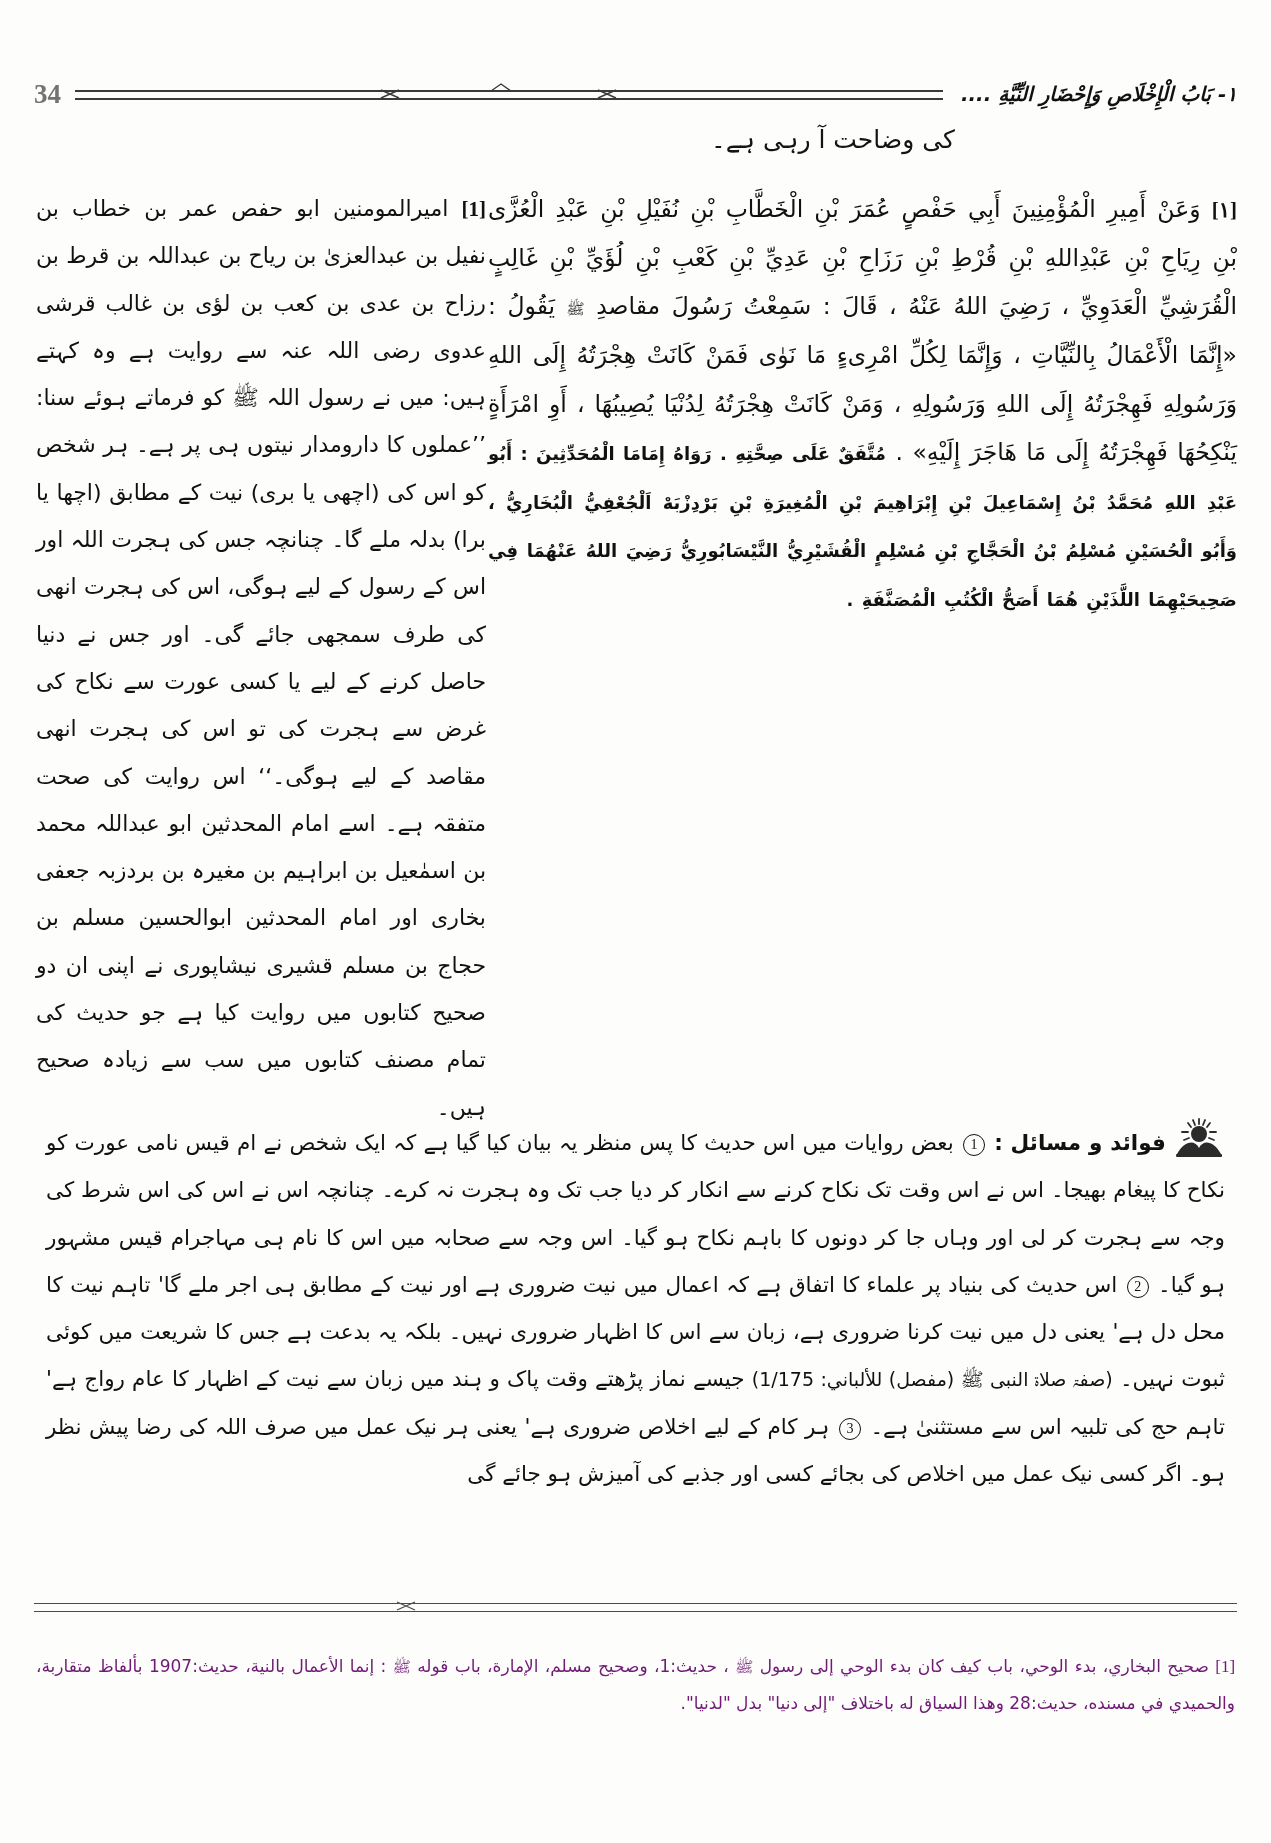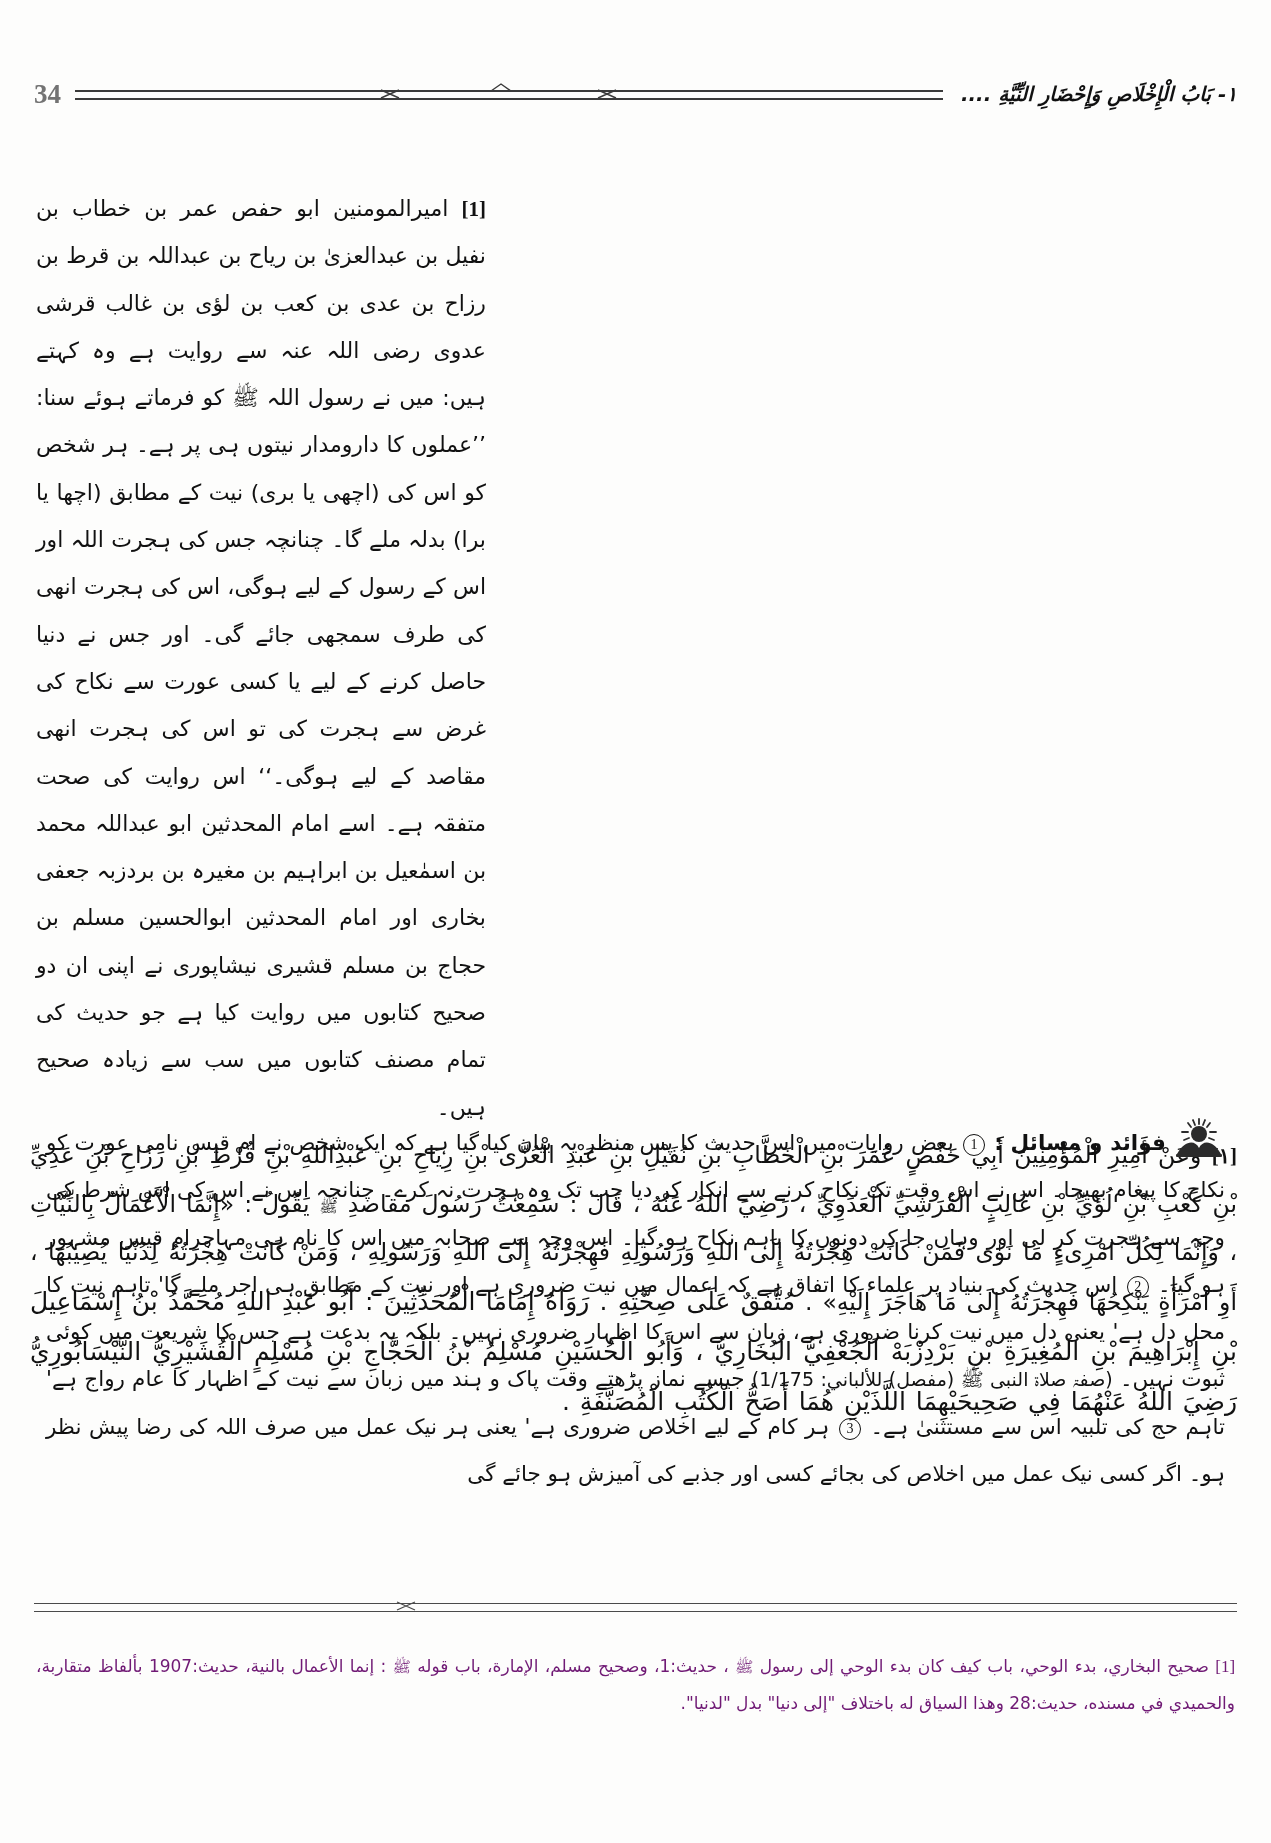--- a/index.html
+++ b/index.html
@@ -86,21 +86,21 @@
   }
 
   
   .body-cols {
     position: absolute;
     top: 185px;
     left: 30px;
     right: 30px;
     height: 760px;
     display: flex;
-    flex-direction: column;
+    flex-direction: row;
     gap: 0;
   }
   .col-urdu {
     width: 456px;
     direction: rtl;
     text-align: justify;
     padding-left: 6px;
     box-sizing: border-box;
   }
   .col-divider {
@@ -126,23 +126,23 @@
   }
   .arabic-body .hadith-matn {
     font-weight: 400;
   }
   .marker {
     font-family: "Liberation Serif", serif;
     font-size: 21px;
     font-weight: 700;
   }
   .arabic-small {
-    font-size: 25px;
+    font-size: 18px;
     line-height: 2.0;
-    font-weight: 400;
+    font-weight: 700;
   }
 
   .urdu-body {
     font-family: "DejaVu Sans", sans-serif;
     font-size: 22px;
     line-height: 2.15;
     color: #111;
     text-align: justify;
   }
 
@@ -237,20 +237,21 @@
       </span>
       <span class="rule-x" style="left:60%;">
         <svg width="22" height="22" viewBox="0 0 22 22">
             <path d="M2 7 L20 15 M2 15 L20 7" stroke="#3a3a3a" stroke-width="1.4" fill="none"></path>
           </svg>
       </span>
     </div>
     <div class="page-number">34</div>
   </div>
 
+  <div class="top-continuation">کی وضاحت آ رہی ہے۔</div>
 
   <div class="body-cols">
 
     <div class="col-urdu">
       <div class="urdu-body">
         <span class="marker">[1]</span>
         <span>امیرالمومنین ابو حفص عمر بن خطاب بن نفیل بن عبدالعزیٰ بن ریاح بن عبداللہ بن قرط بن رزاح بن عدی بن کعب بن لؤی بن غالب قرشی عدوی رضی اللہ عنہ سے روایت ہے وہ کہتے ہیں: میں نے رسول اللہ ﷺ کو فرماتے ہوئے سنا: ’’عملوں کا دارومدار نیتوں ہی پر ہے۔ ہر شخص کو اس کی (اچھی یا بری) نیت کے مطابق (اچھا یا برا) بدلہ ملے گا۔ چنانچہ جس کی ہجرت اللہ اور اس کے رسول کے لیے ہوگی، اس کی ہجرت انھی کی طرف سمجھی جائے گی۔ اور جس نے دنیا حاصل کرنے کے لیے یا کسی عورت سے نکاح کی غرض سے ہجرت کی تو اس کی ہجرت انھی مقاصد کے لیے ہوگی۔‘‘ اس روایت کی صحت متفقہ ہے۔ اسے امام المحدثین ابو عبداللہ محمد بن اسمٰعیل بن ابراہیم بن مغیرہ بن بردزبہ جعفی بخاری اور امام المحدثین ابوالحسین مسلم بن حجاج بن مسلم قشیری نیشاپوری نے اپنی ان دو صحیح کتابوں میں روایت کیا ہے جو حدیث کی تمام مصنف کتابوں میں سب سے زیادہ صحیح ہیں۔</span>
       </div>
     </div>
 

